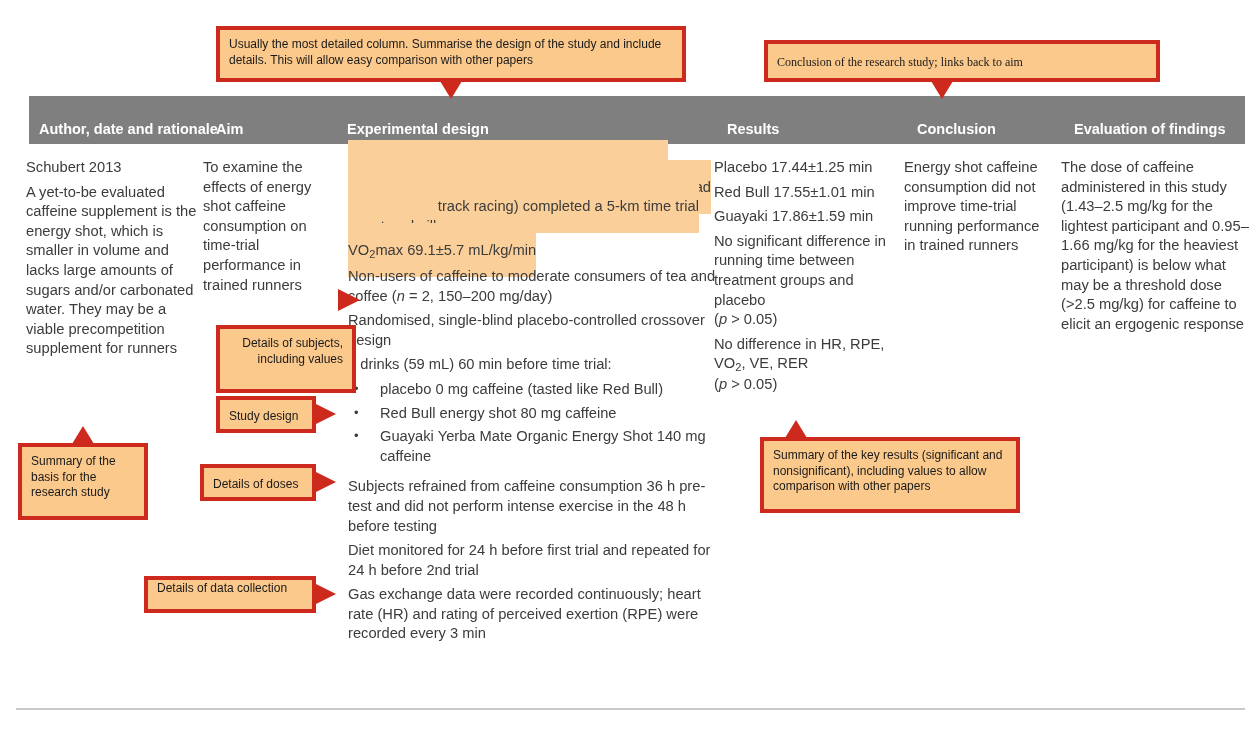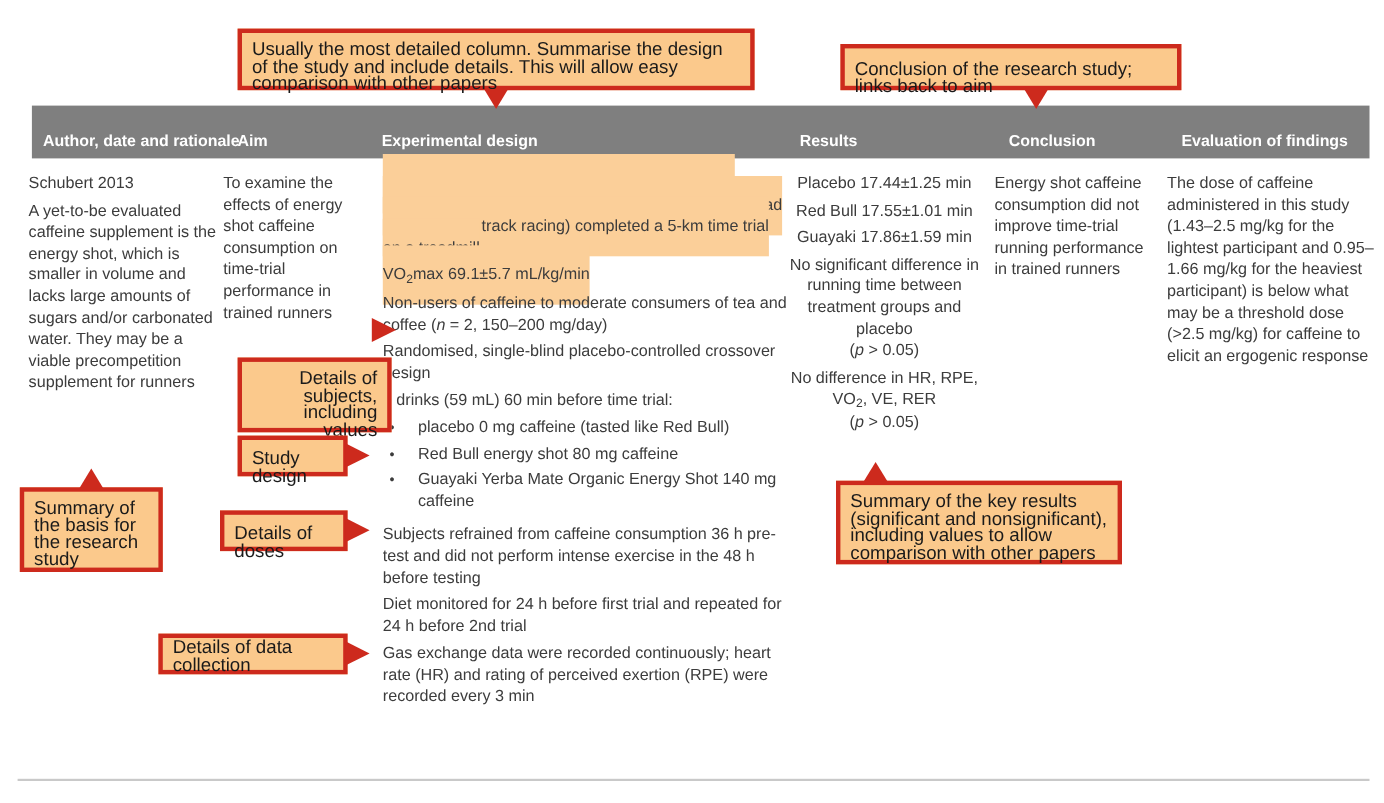--- a/index.html
+++ b/index.html
@@ -84,21 +84,21 @@
     background: #c9c9c9;
   }
 
   
   .callout {
     position: absolute;
     background: #fbc98c;
     border: 4px solid #cd2a1d;
     box-sizing: border-box;
     color: #1a1a1a;
-    font-size: 17px;
+    font-size: 12px;
     line-height: 15.5px;
     padding: 7px 9px;
   }
   .callout .ctext { display: block; }
 
   
   .ptr {
     position: absolute;
     width: 0; height: 0;
   }
@@ -167,21 +167,21 @@
       <ul class="bullets">
         <li>placebo 0 mg caffeine (tasted like Red Bull)</li>
         <li>Red Bull energy shot 80 mg caffeine</li>
         <li>Guayaki Yerba Mate Organic Energy Shot 140 mg caffeine</li>
       </ul>
       <p style="margin-top:11px;">Subjects refrained from caffeine consumption 36 h pre-test and did not perform intense exercise in the 48 h before testing</p>
       <p>Diet monitored for 24 h before first trial and repeated for 24 h before 2nd trial</p>
       <p>Gas exchange data were recorded continuously; heart rate (HR) and rating of perceived exertion (RPE) were recorded every 3 min</p>
     </div>
 
-    <div class="col" style="left:698px; width:180px;text-align:center;">
+    <div class="col" style="left:698px; width:180px;">
       <p>Placebo 17.44±1.25 min</p>
       <p>Red Bull 17.55±1.01 min</p>
       <p>Guayaki 17.86±1.59 min</p>
       <p><span>No significant difference in running time between treatment groups and placebo</span><br><span>(</span><em>p</em><span> &gt; 0.05)</span></p>
       <p><span>No difference in HR, RPE, VO</span><sub>2</sub><span>, VE, RER</span><br><span>(</span><em>p</em><span> &gt; 0.05)</span></p>
     </div>
 
     <div class="col" style="left:888px; width:145px;">
       <p>Energy shot caffeine consumption did not improve time-trial running performance in trained runners</p>
     </div>
@@ -193,21 +193,21 @@
   </div>
 </div>
 
 <div class="bottom-rule"></div>
 
 <div class="callout" style="left:216px; top:26px; width:470px; height:56px;">
   <span class="ctext">Usually the most detailed column. Summarise the design of the study and include details. This will allow easy comparison with other papers</span>
 </div>
 <div class="ptr ptr-down" style="left:440px; top:81px;"></div>
 
-<div class="callout" style="left:764px; top:40px; width:310px; height:42px; padding-top:11px;">
+<div class="callout" style="left:764px; top:40px; width:396px; height:42px; padding-top:11px;font-family:Liberation Serif, serif;">
   <span class="ctext">Conclusion of the research study; links back to aim</span>
 </div>
 <div class="ptr ptr-down" style="left:931px; top:81px;"></div>
 
 <div class="callout" style="left:216px; top:325px; width:140px; height:68px;text-align:right;">
   <span class="ctext">Details of subjects, including values</span>
 </div>
 <div class="ptr ptr-right" style="left:338px; top:289px;"></div>
 
 <div class="callout" style="left:216px; top:396px; width:100px; height:37px; padding-top:9px;">

